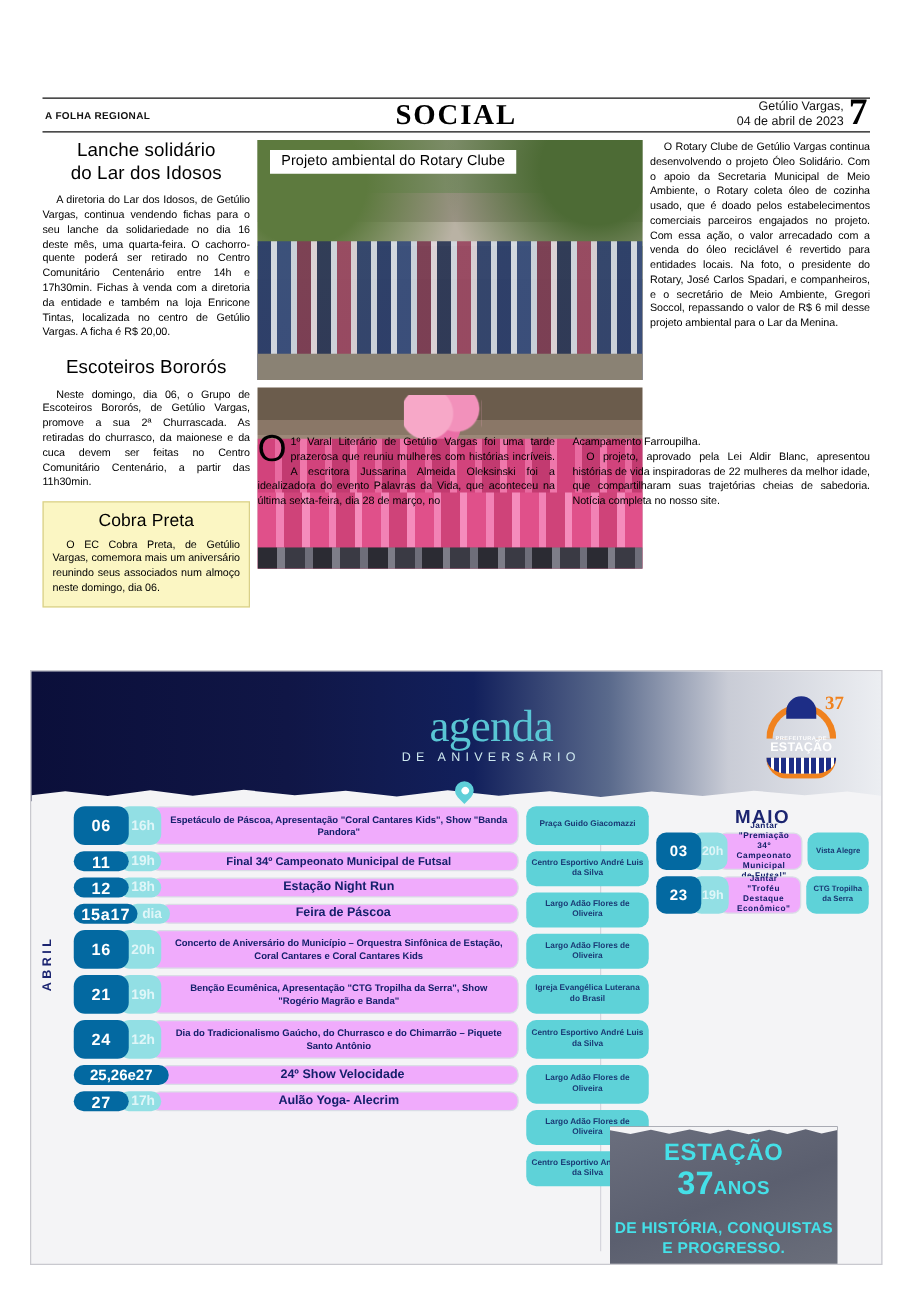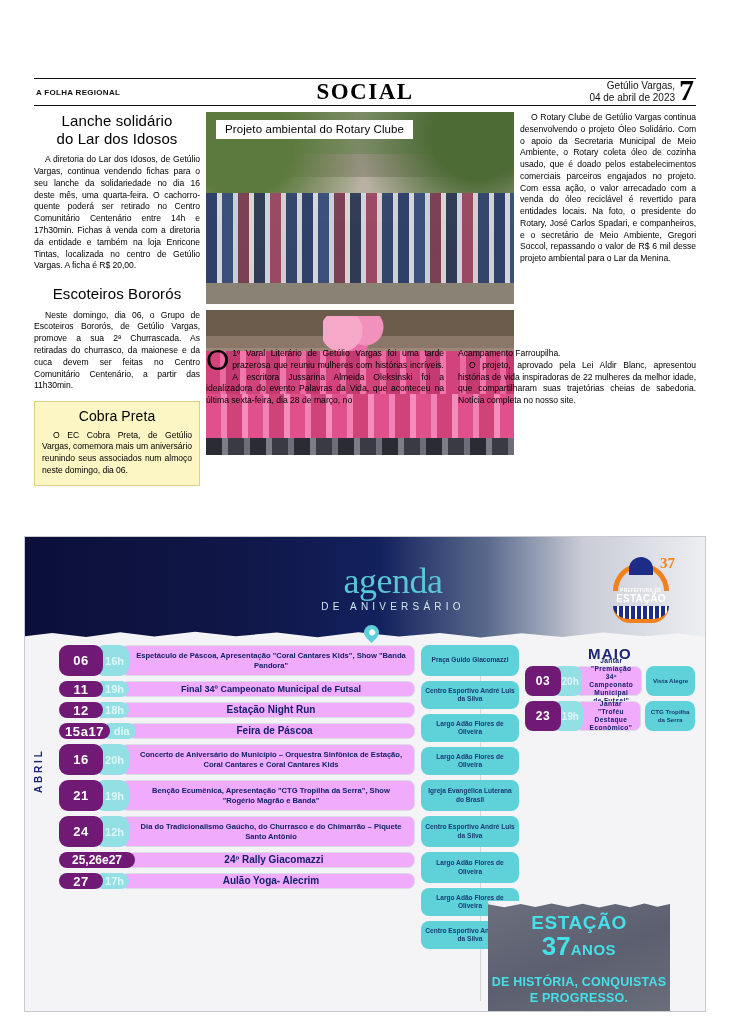--- a/index.html
+++ b/index.html
@@ -198,21 +198,21 @@
     position: absolute; left: 8px; top: 150px;
     font-size: 10px; font-weight: 700; letter-spacing: 2.8px; color: #1b2470;
     transform: rotate(-90deg); transform-origin: left top;
     white-space: nowrap;
   }
   .abril-list { position: absolute; left: 34px; top: 2px; width: 356px; }
   .ag-row { display: flex; align-items: stretch; margin-bottom: 5px; height: 16px; }
   .ag-row.tall { height: 31px; }
   .ag-daybox {
     position: relative; z-index: 2;
-    min-width: 44px; background: #701a75; color: #fff;
+    min-width: 44px; background: #0369a1; color: #fff;
     border-radius: 9px; display: flex; align-items: center; justify-content: center;
     font-size: 13px; font-weight: 700; letter-spacing: .6px; padding: 0 6px;
     font-family: "Liberation Sans", sans-serif;
   }
   .ag-daybox.wide { min-width: 76px; font-size: 12px; letter-spacing: 0; }
   .ag-time {
     position: relative; z-index: 1; margin-left: -8px;
     min-width: 34px; background: #92dfe4; color: #dff6f8;
     border-radius: 9px; display: flex; align-items: center; justify-content: center;
     font-size: 11px; font-weight: 700; padding: 0 5px 0 10px;
@@ -398,21 +398,21 @@
           <div class="ag-time">19h</div>
           <div class="ag-desc">Benção Ecumênica, Apresentação "CTG Tropilha da Serra", Show "Rogério Magrão e Banda"</div>
         </div>
         <div class="ag-row tall">
           <div class="ag-daybox">24</div>
           <div class="ag-time">12h</div>
           <div class="ag-desc">Dia do Tradicionalismo Gaúcho, do Churrasco e do Chimarrão – Piquete Santo Antônio</div>
         </div>
         <div class="ag-row">
           <div class="ag-daybox wide">25,26e27</div>
-          <div class="ag-desc big">24º Rally Giacomazzi</div>
+          <div class="ag-desc big">24º Show Velocidade</div>
         </div>
         <div class="ag-row">
           <div class="ag-daybox">27</div>
           <div class="ag-time">17h</div>
           <div class="ag-desc big">Aulão Yoga- Alecrim</div>
         </div>
       </div>
 
       <div class="venue-list">
         <div class="venue-pill tall">Praça Guido Giacomazzi</div>

